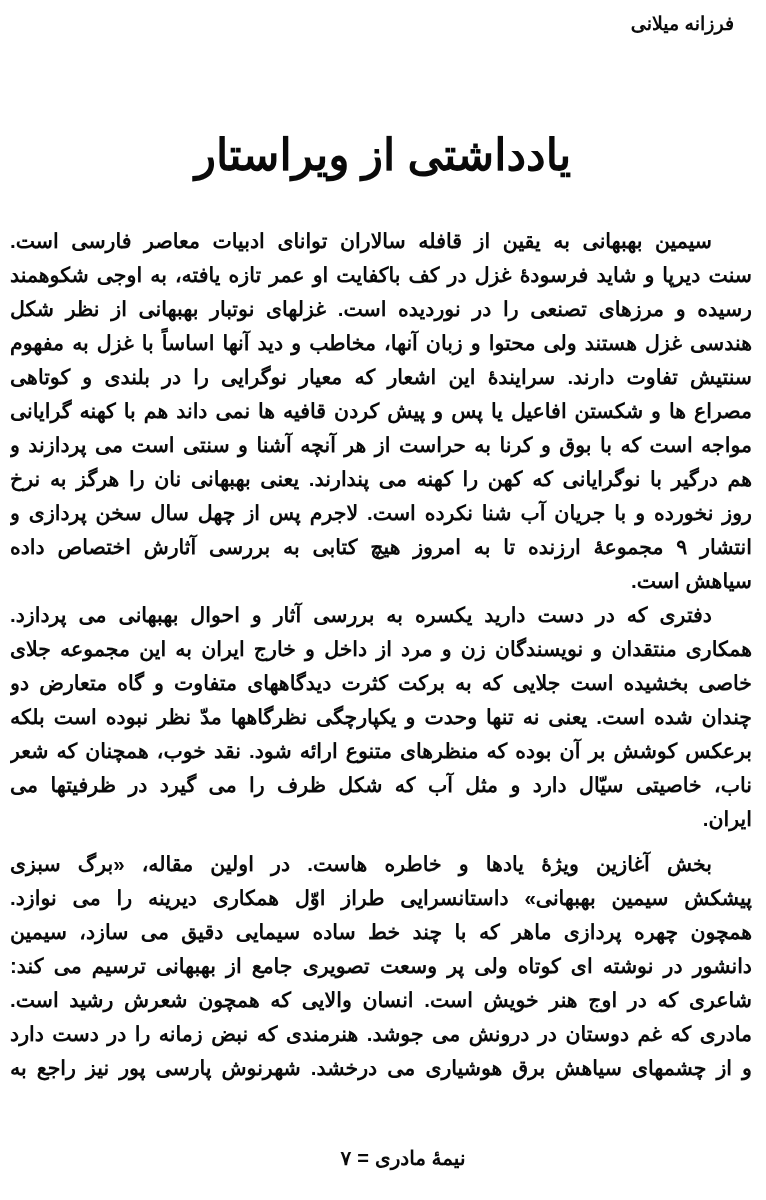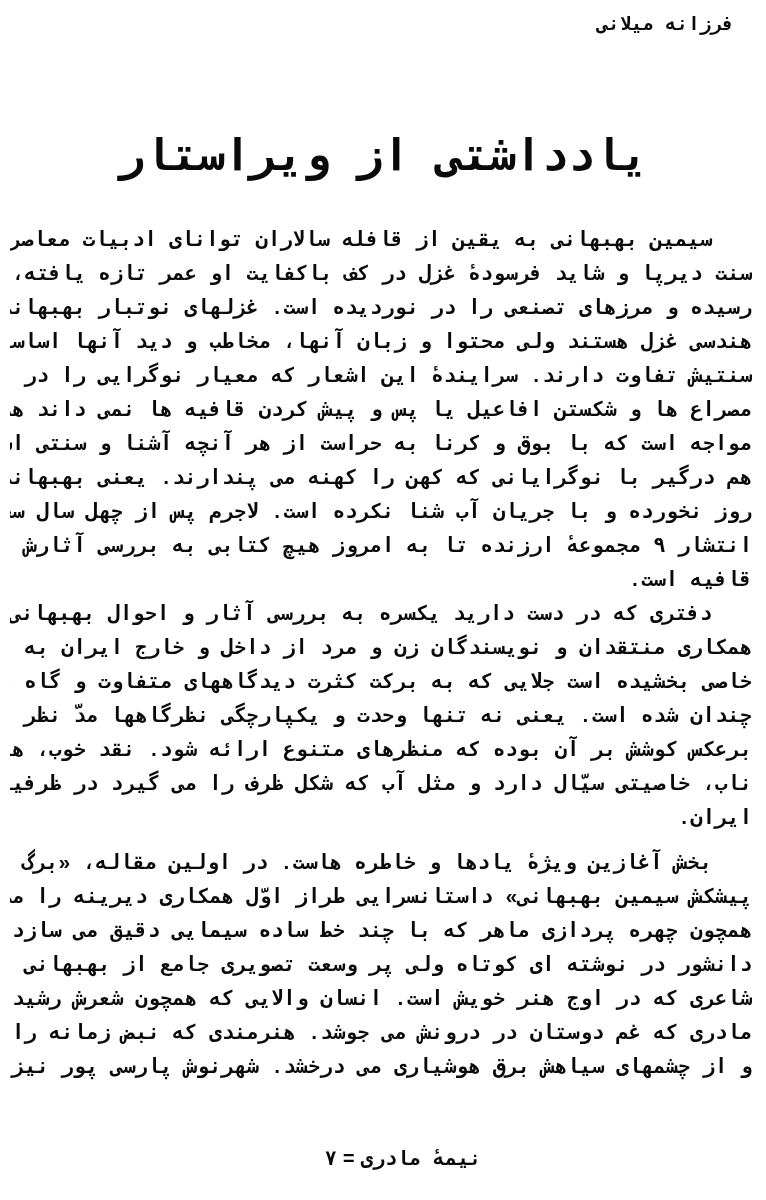--- a/index.html
+++ b/index.html
@@ -6,21 +6,21 @@
     margin: 0;
     padding: 0;
     background: #ffffff;
   }
   .page {
     position: relative;
     width: 766px;
     height: 1200px;
     background: #ffffff;
     color: #0a0a0a;
-    font-family: Liberation Mono, monospace;
+    font-family: Liberation Sans, sans-serif;
     font-weight: 700;
     direction: rtl;
     overflow: hidden;
   }
   .author {
     position: absolute;
     top: 12px;
     right: 32px;
     font-size: 19px;
     letter-spacing: 0.5px;
@@ -80,21 +80,21 @@
       <div class="line first">سیمین بهبهانی به یقین از قافله سالاران توانای ادبیات معاصر فارسی است.</div>
       <div class="line">سنت دیرپا و شاید فرسودهٔ غزل در کف باکفایت او عمر تازه یافته، به اوجی شکوهمند</div>
       <div class="line">رسیده و مرزهای تصنعی را در نوردیده است. غزلهای نوتبار بهبهانی از نظر شکل</div>
       <div class="line">هندسی غزل هستند ولی محتوا و زبان آنها، مخاطب و دید آنها اساساً با غزل به مفهوم</div>
       <div class="line">سنتیش تفاوت دارند. سرایندهٔ این اشعار که معیار نوگرایی را در بلندی و کوتاهی</div>
       <div class="line">مصراع ها و شکستن افاعیل یا پس و پیش کردن قافیه ها نمی داند هم با کهنه گرایانی</div>
       <div class="line">مواجه است که با بوق و کرنا به حراست از هر آنچه آشنا و سنتی است می پردازند و</div>
       <div class="line">هم درگیر با نوگرایانی که کهن را کهنه می پندارند. یعنی بهبهانی نان را هرگز به نرخ</div>
       <div class="line">روز نخورده و با جریان آب شنا نکرده است. لاجرم پس از چهل سال سخن پردازی و</div>
       <div class="line">انتشار ۹ مجموعهٔ ارزنده تا به امروز هیچ کتابی به بررسی آثارش اختصاص داده</div>
-      <div class="line short">قافیه است.</div>
+      <div class="line short">سیاهش است.</div>
     </div>
 
     <div class="para p2">
       <div class="line first">دفتری که در دست دارید یکسره به بررسی آثار و احوال بهبهانی می پردازد.</div>
       <div class="line">همکاری منتقدان و نویسندگان زن و مرد از داخل و خارج ایران به این مجموعه جلای</div>
       <div class="line">خاصی بخشیده است جلایی که به برکت کثرت دیدگاههای متفاوت و گاه متعارض دو</div>
       <div class="line">چندان شده است. یعنی نه تنها وحدت و یکپارچگی نظرگاهها مدّ نظر نبوده است بلکه</div>
       <div class="line">برعکس کوشش بر آن بوده که منظرهای متنوع ارائه شود. نقد خوب، همچنان که شعر</div>
       <div class="line">ناب، خاصیتی سیّال دارد و مثل آب که شکل ظرف را می گیرد در ظرفیتها می</div>
       <div class="line short">ایران.</div>

